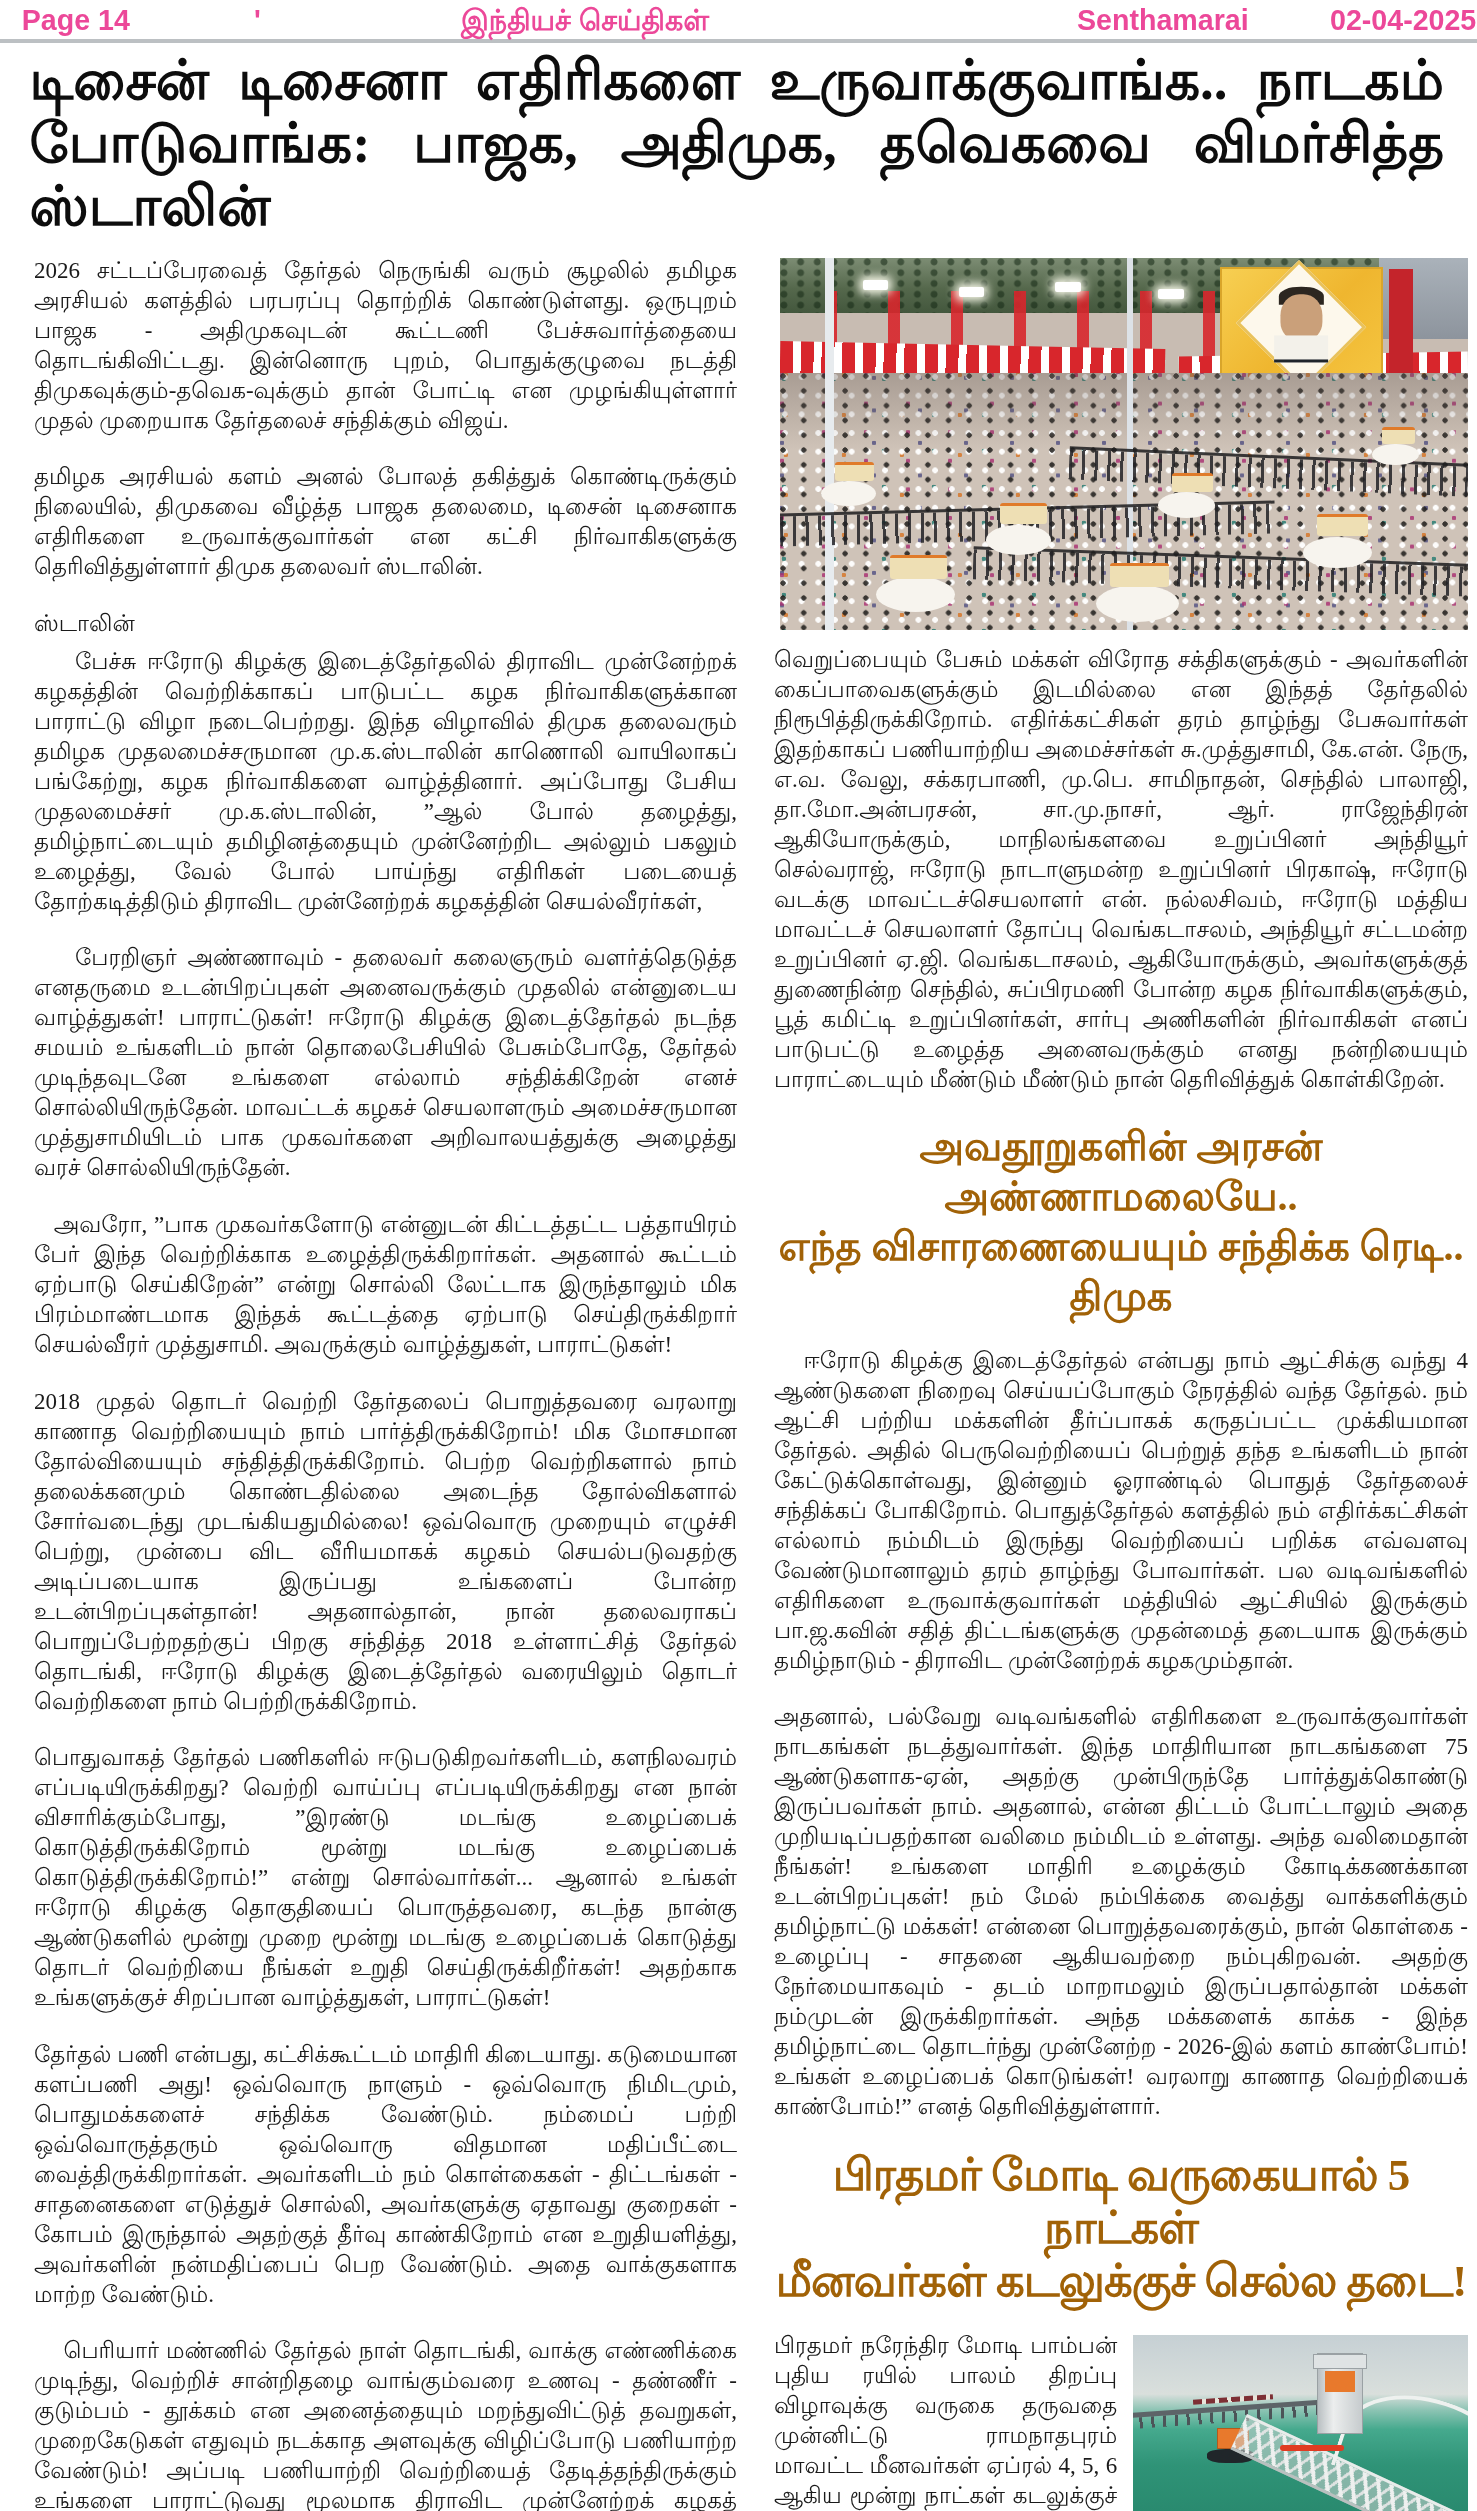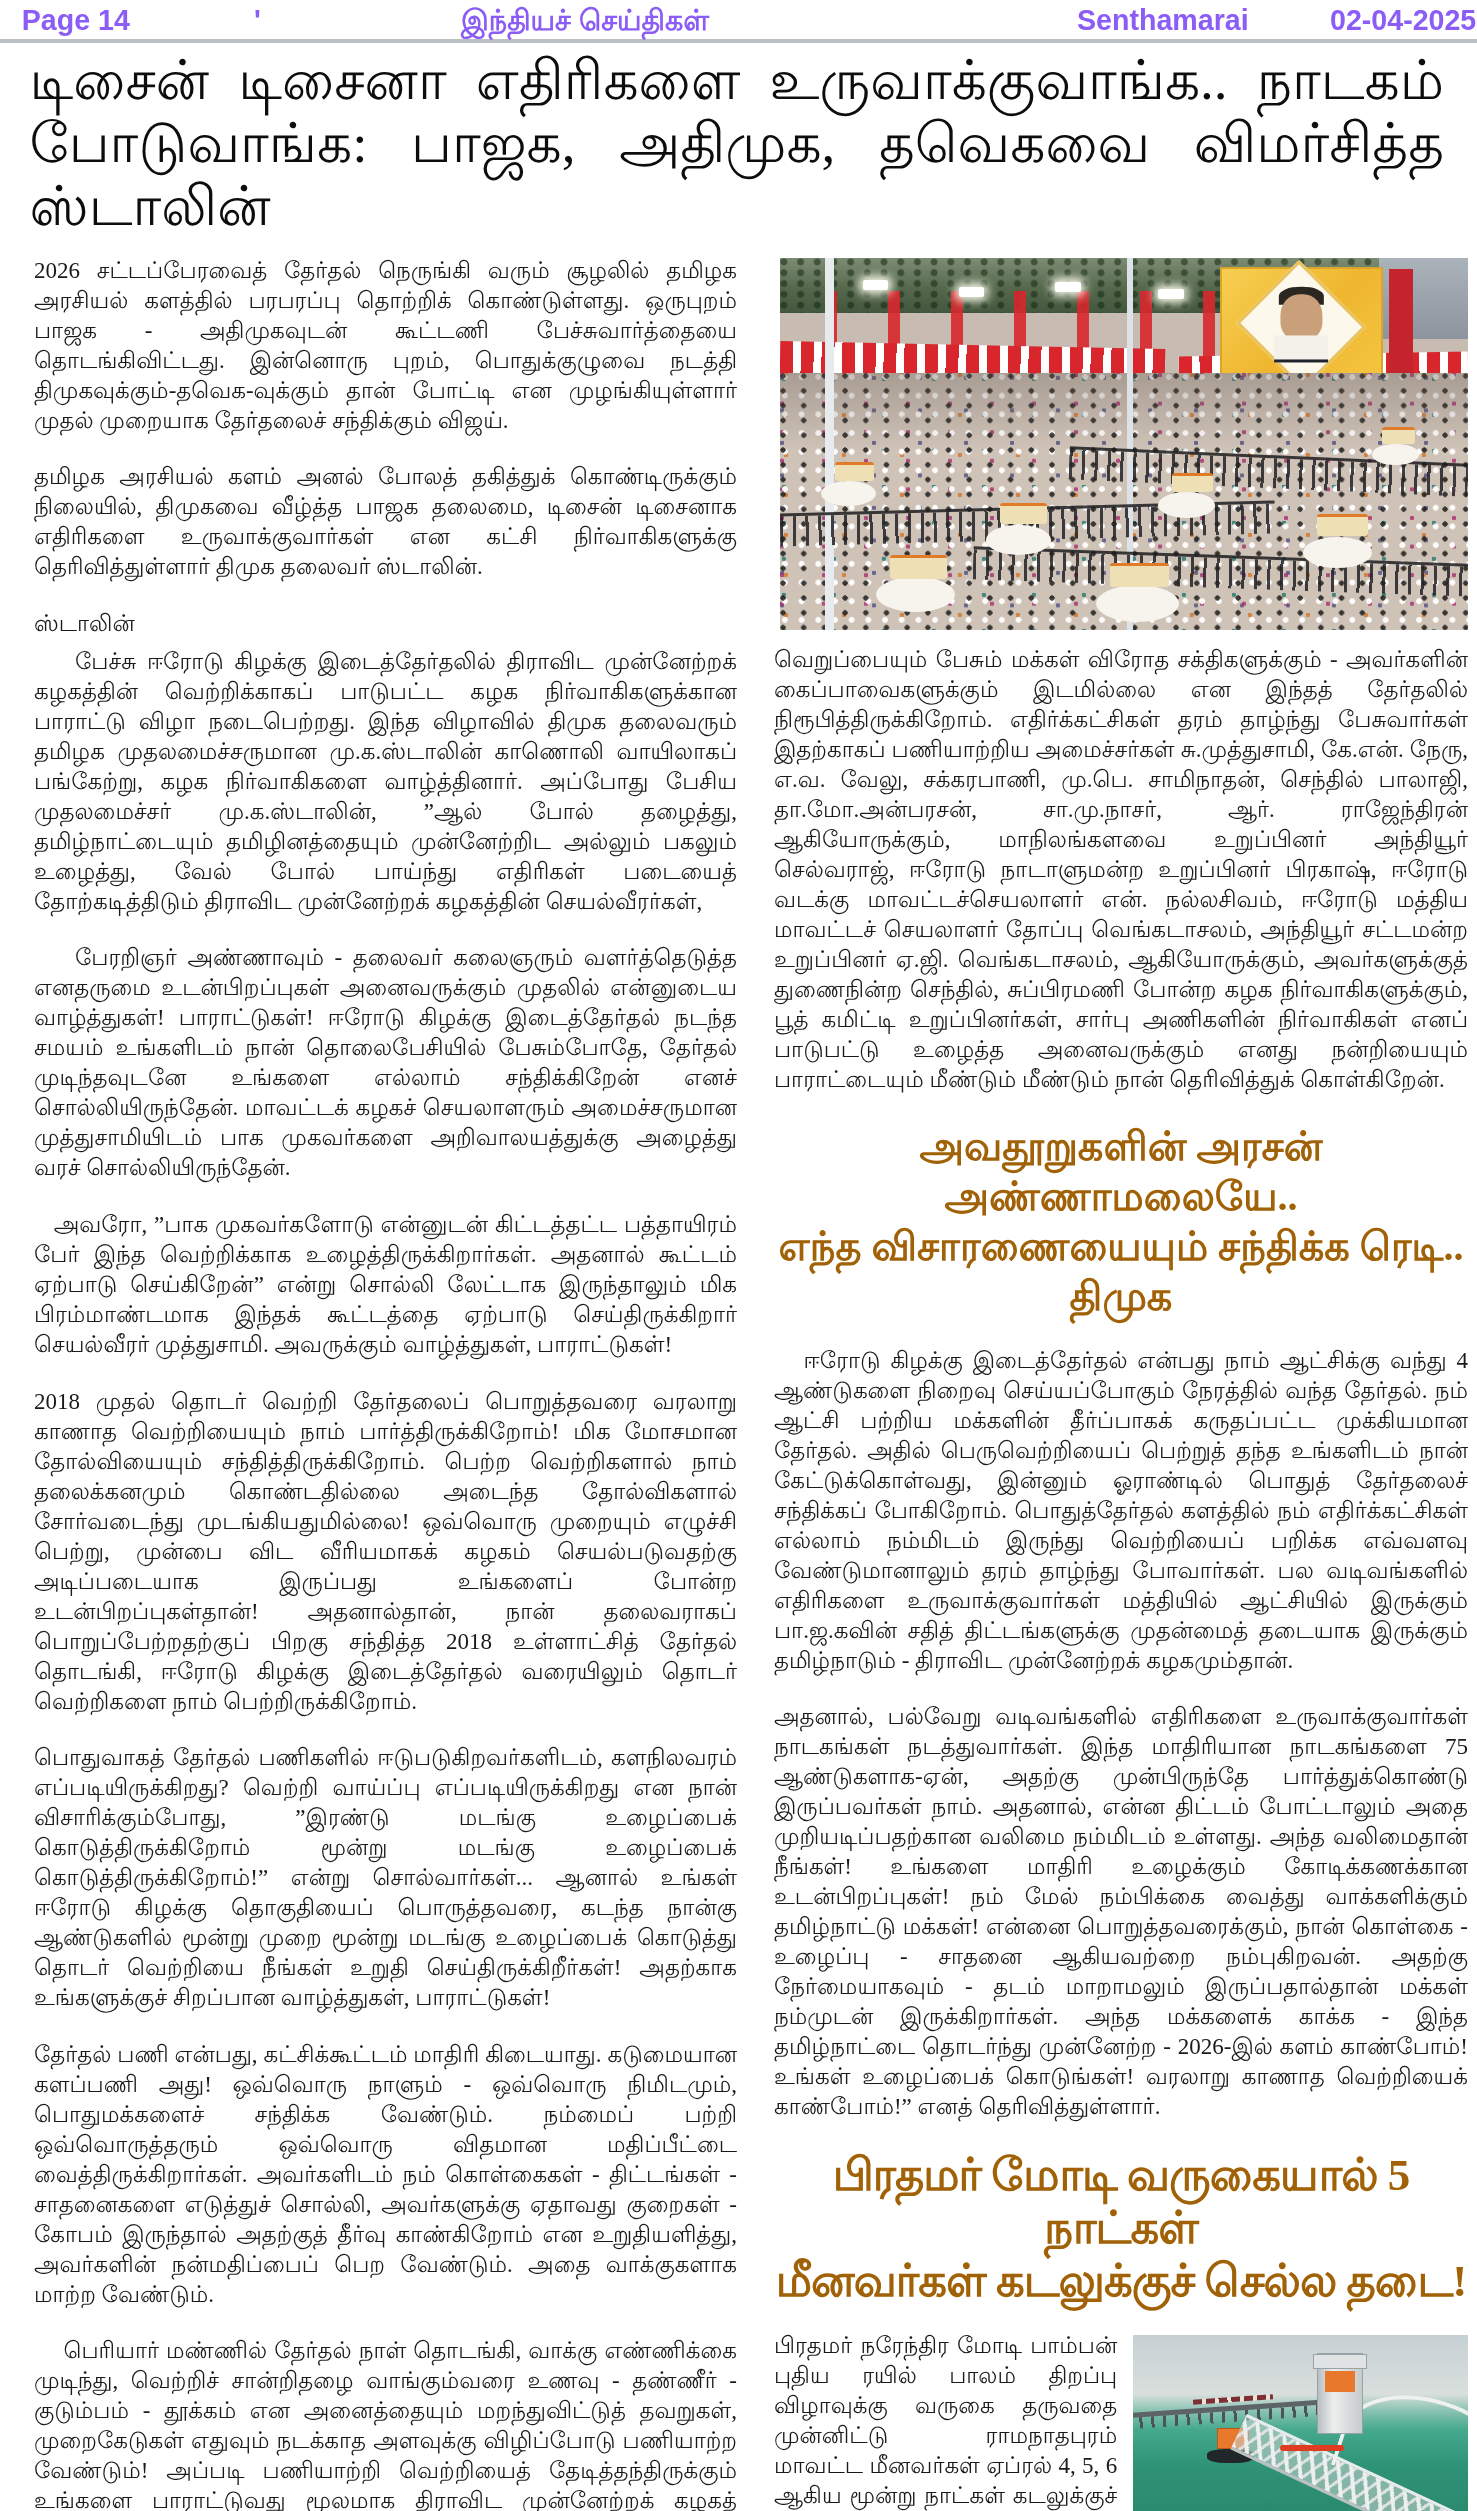--- a/index.html
+++ b/index.html
@@ -1,30 +1,30 @@
 <!DOCTYPE html>
 <html lang="ta"><head>
 <meta charset="utf-8">
 <style>
   html,body{margin:0;padding:0;background:#ffffff;}
   .page{position:relative;width:1478px;height:2512px;background:#ffffff;overflow:hidden;
         font-family:"Liberation Serif", serif;color:#141414;}
   
   .masthead{position:relative;height:39px;}
   .masthead span{position:absolute;top:3.9px;font-family:"Liberation Sans",sans-serif;
-                 font-weight:bold;font-size:28.6px;color:#8b5cf6;white-space:nowrap;}
+                 font-weight:bold;font-size:28.6px;color:#ec4899;white-space:nowrap;}
   .m-page{left:21.7px;}
   .m-section{left:461px;font-family:"Liberation Serif",serif;font-size:27.6px;}
   .m-brand{left:1077px;}
   .m-date{left:1330px;}
   .m-stray{left:254px;top:0px;color:#8a8f93;font-size:19.7px;}
   .header-rule{height:3.9px;background:#bcc0c3;}
   
   .headline{margin:5.9px 34px 7.9px 29.6px;font-size:55px;line-height:63px;color:#0d0d0d;
-            font-weight:400;}
+            font-weight:700;}
   .headline .hl{text-align:justify;text-align-last:justify;}
   
   .columns{display:flex;gap:37px;padding:9.9px 7.9px 0 34px;}
   .col-left{flex:0 0 703px;}
   .col-right{flex:0 0 694px;}
   .para{margin:0 0 26.6px 0;font-size:23px;line-height:30px;text-align:justify;
         text-justify:inter-word;color:#1a1a1a;}
   .para.tight{margin-bottom:8px;}
   
   .subhead{margin:9.9px 0 23.6px 0;text-align:center;font-weight:bold;color:#a16207;}

